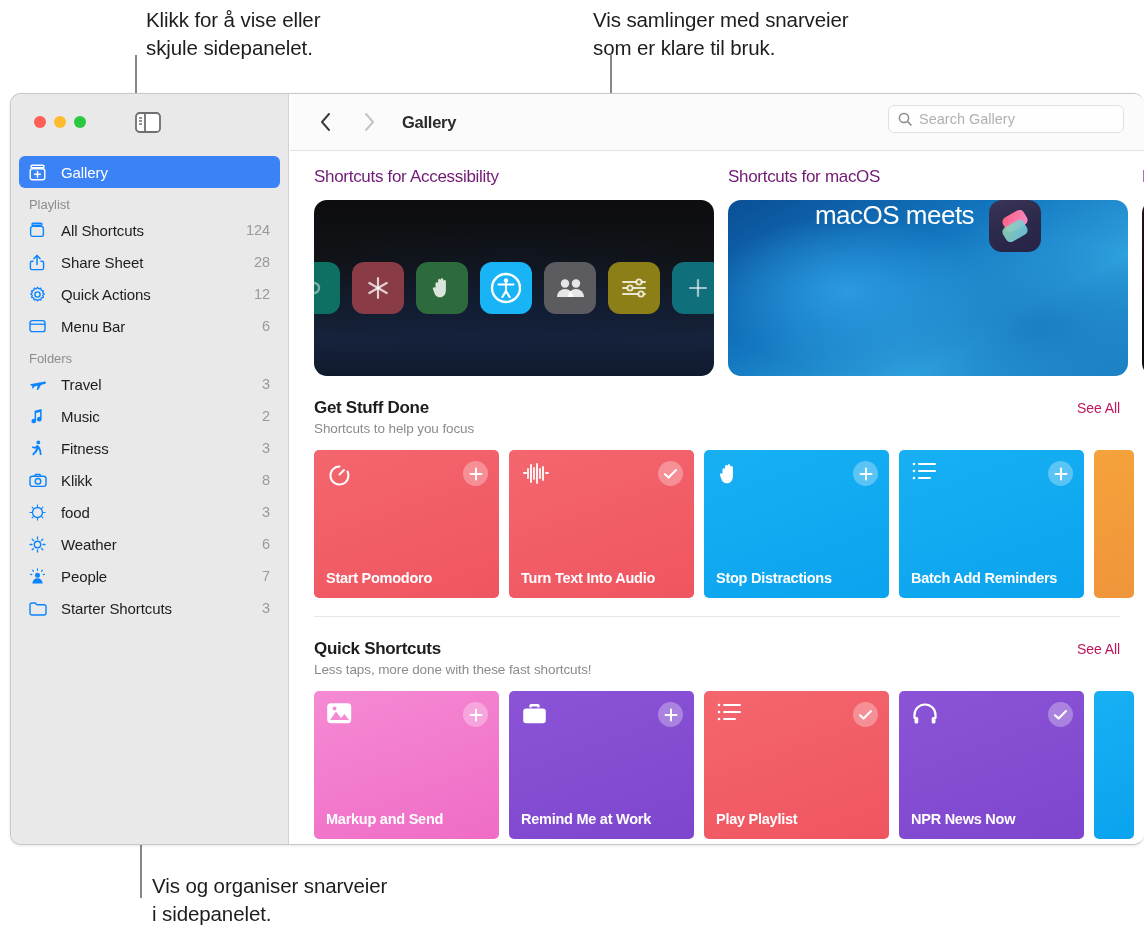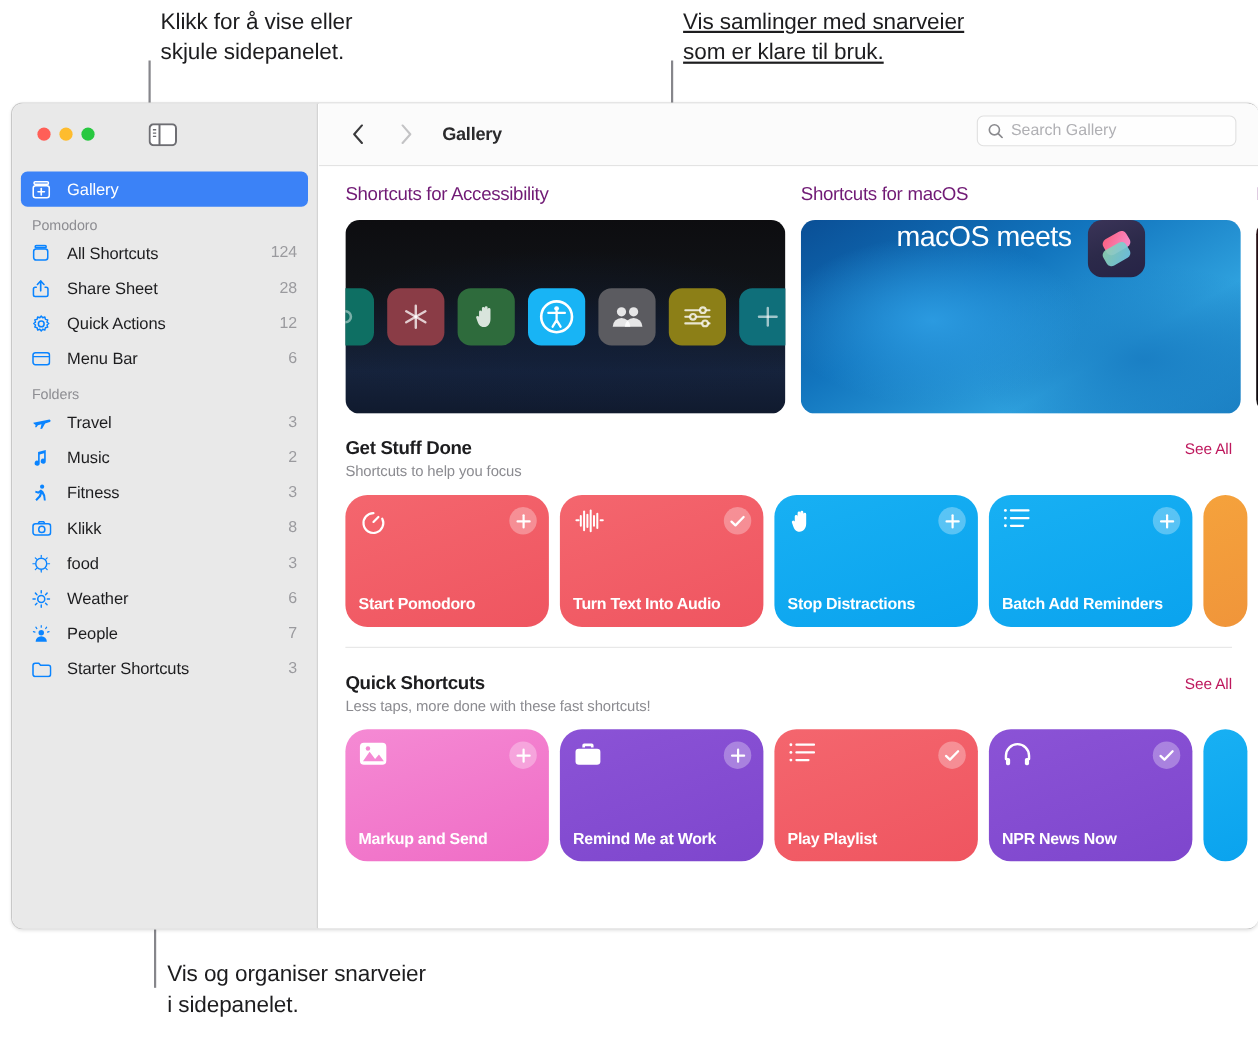--- a/index.html
+++ b/index.html
@@ -209,22 +209,22 @@
     margin-left: auto; color: #be185d; font-size: 14px; cursor: pointer;
     letter-spacing: -0.1px;
   }
   .divider {
     height: 1px; background: #e6e6e6; margin: 18px 24px 0 0;
   }
 
   
   .card-row { display: flex; gap: 10px; margin-top: 14px; }
   .card {
-    flex: 0 0 185px; height: 120px;
-    border-radius: 20px;
+    flex: 0 0 185px; height: 148px;
+    border-radius: 5px;
     position: relative;
     padding: 11px 12px;
     display: flex; flex-direction: column;
     overflow: hidden;
   }
   .card.peek { flex: 0 0 40px; }
   .card-ico { color: #fff; display: flex; }
   .card-badge {
     position: absolute; top: 11px; right: 11px;
     width: 25px; height: 25px; border-radius: 50%;
@@ -240,21 +240,21 @@
 </style>
 </head>
 <body>
 
 <div id="stage">
 
   <div class="callout" style="left:146px; top:6px;">Klikk for å vise eller
 skjule sidepanelet.</div>
   <div class="leader" style="left:135px; top:55px; height:62px;"></div>
 
-  <div class="callout" style="left:621px; top:6px;text-decoration:underline;">Vis samlinger med snarveier
+  <div class="callout" style="left:593px; top:6px;">Vis samlinger med snarveier
 som er klare til bruk.</div>
   <div class="leader" style="left:610px; top:55px; height:166px;"></div>
 
   <div class="callout" style="left:152px; top:872px;">Vis og organiser snarveier
 i sidepanelet.</div>
   <div class="leader" style="left:140px; top:845px; height:53px;"></div>
 
   <div id="window">
 
     <div id="sidebar">
@@ -283,21 +283,21 @@
               <rect x="2" y="1.2" width="13" height="2.4" rx="1" stroke="currentColor" stroke-width="1.4"></rect>
               <rect x="1.2" y="4.8" width="14.6" height="11" rx="2.2" stroke="currentColor" stroke-width="1.4"></rect>
               <line x1="8.5" y1="7.4" x2="8.5" y2="13.2" stroke="currentColor" stroke-width="1.5" stroke-linecap="round"></line>
               <line x1="5.6" y1="10.3" x2="11.4" y2="10.3" stroke="currentColor" stroke-width="1.5" stroke-linecap="round"></line>
             </svg>
           </span>
           <span class="sb-label">Gallery</span>
           <span class="sb-count"></span>
         </div>
 
-        <div class="sb-header">Pomodoro</div>
+        <div class="sb-header">Playlist</div>
 
         <div class="sb-row">
           <span class="sb-ico">
             <svg width="16" height="16" viewBox="0 0 16 16" fill="none">
               <rect x="3" y="1.3" width="10" height="2" rx="1" stroke="currentColor" stroke-width="1.4"></rect>
               <rect x="1.6" y="4.4" width="12.8" height="10" rx="2.2" stroke="currentColor" stroke-width="1.4"></rect>
             </svg>
           </span>
           <span class="sb-label">All Shortcuts</span>
           <span class="sb-count">124</span>

